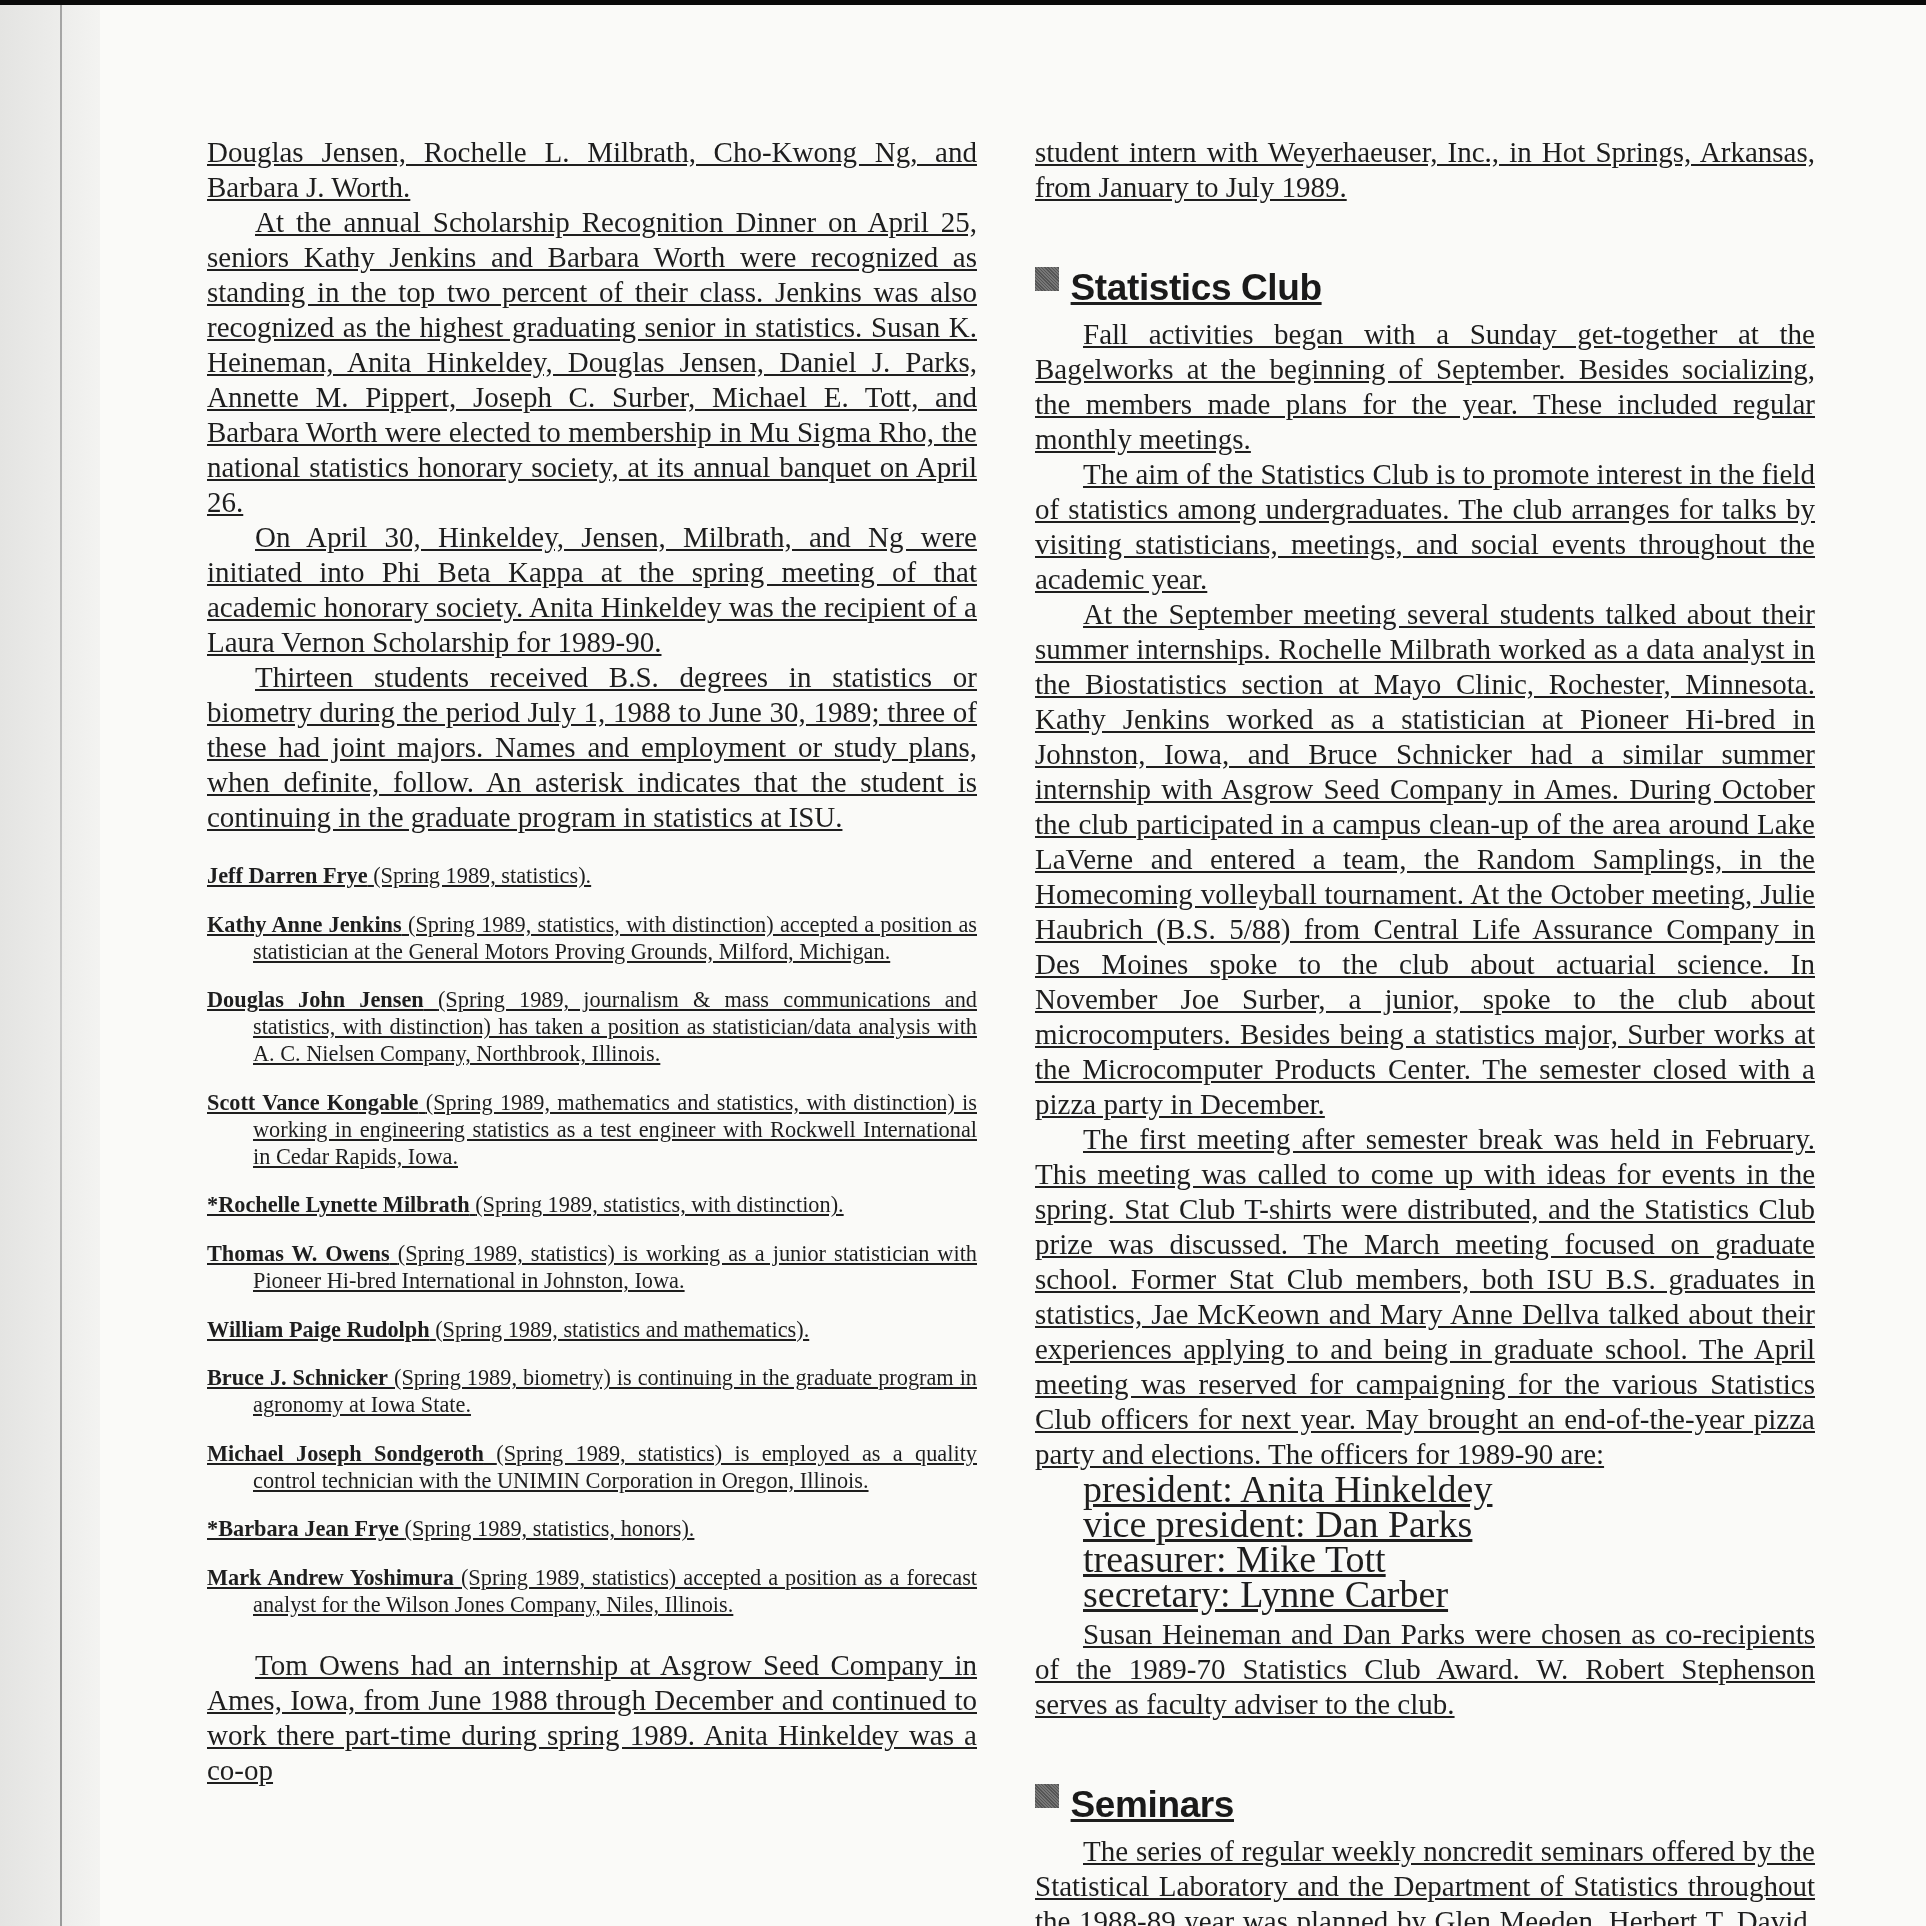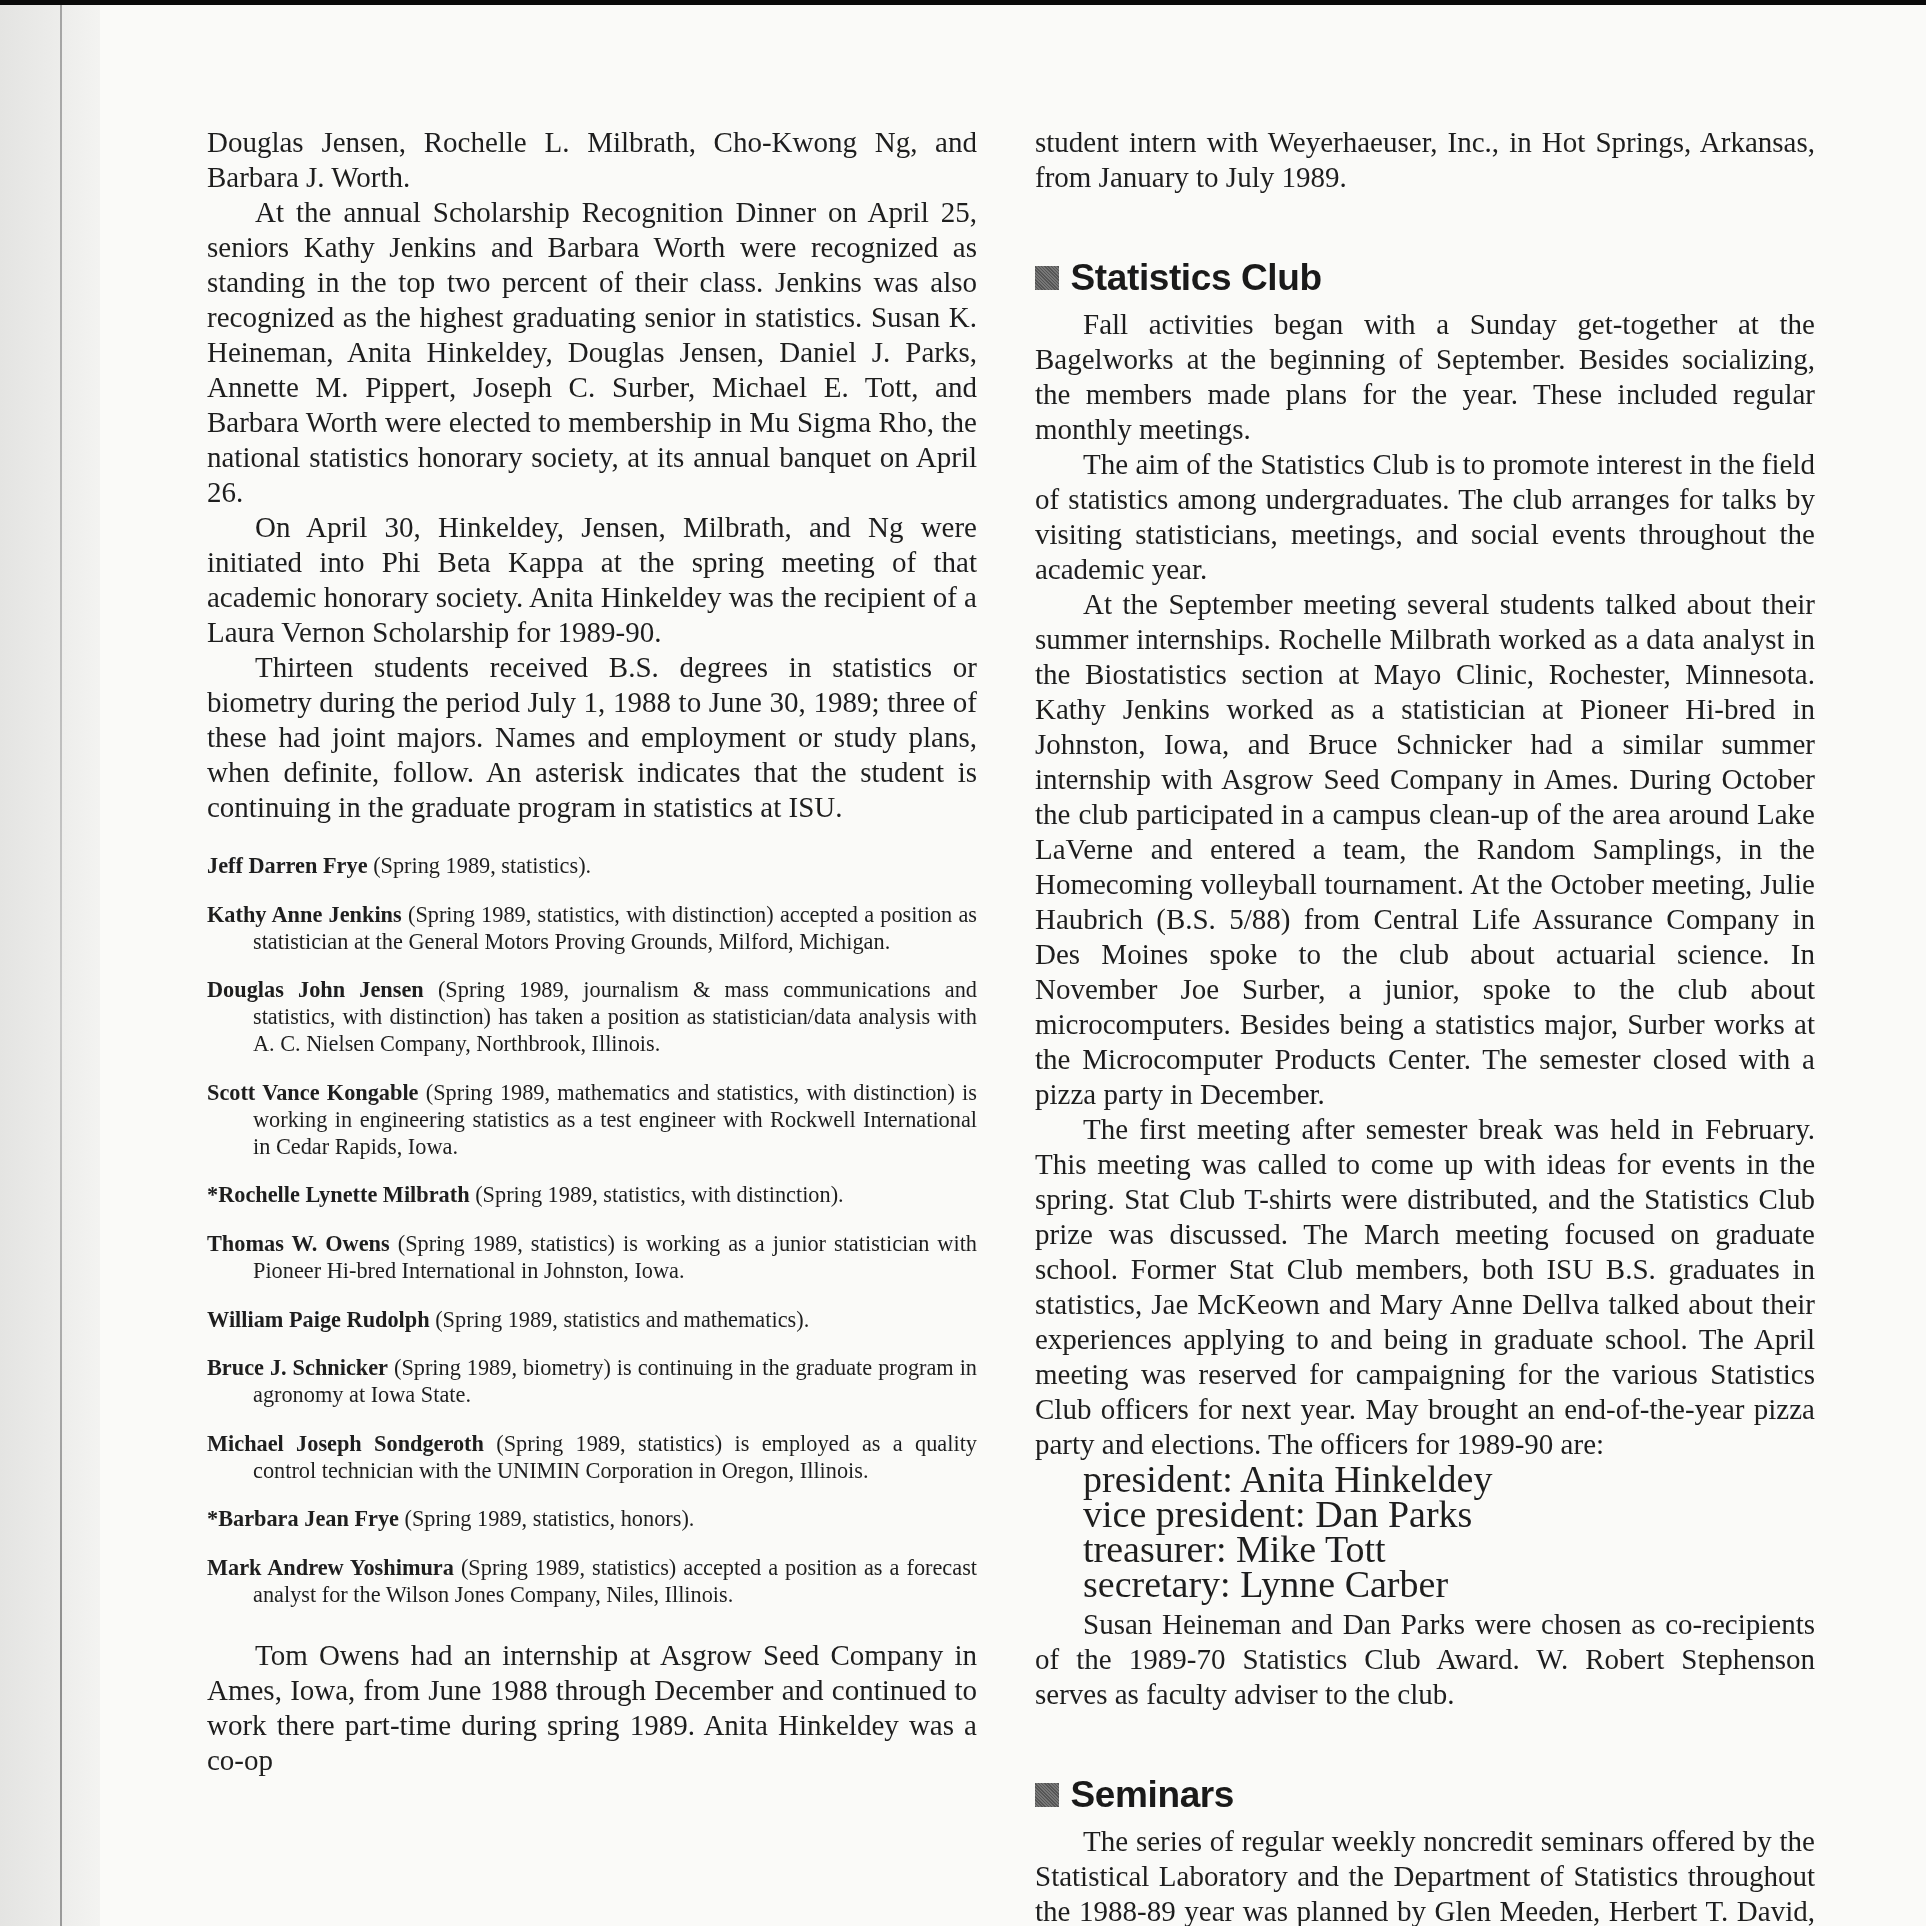--- a/index.html
+++ b/index.html
@@ -10,39 +10,39 @@
     color: #1e1e1e;
   }
   .top-border { position: absolute; left: 0; top: 0; width: 1965px; height: 5.4px; background: #0a0a0a; }
   .gutter {
     position: absolute; left: 0; top: 5.4px; width: 100px; height: 2537px;
     background: linear-gradient(90deg, #e4e4e2 0%, #ececea 55%, #f3f3f1 100%);
   }
   .gutter-line { position: absolute; left: 60px; top: 5.4px; width: 2.3px; height: 2537px; background: linear-gradient(180deg, #8c8c8c, #bdbdbd 40%, #6e6e6e 65%, #a8a8a8 100%); opacity: .75; }
   .page { position: absolute; left: 100px; top: 5.4px; width: 1860px; height: 2537px; background: #fafaf8; }
 
-  .col { position: absolute; top: 125px; width: 770px; }
+  .col { position: absolute; top: 135px; width: 770px; text-decoration: underline; }
   .col-left { left: 207px; }
   .col-right { left: 1035px; width: 780px; }
 
   .body-text {
     font-size: 29px; line-height: 35px; text-align: justify; margin: 0;
   }
   .body-text.indent { text-indent: 48px; }
 
   .entries { margin-top: 27px; }
   .entry {
     font-size: 22.3px; line-height: 27px; text-align: justify;
     padding-left: 46px; text-indent: -46px; margin: 0 0 21.6px 0;
   }
   .entry .name { font-weight: bold; }
   .after-entries { margin-top: 30px; }
 
   .section-heading {
-    display: flex; align-items: center; margin: 62px 0 7.7px 0;
+    display: flex; align-items: flex-start; margin: 62px 0 7.7px 0;
     font-family: "Liberation Sans", "DejaVu Sans", sans-serif;
     font-weight: bold; font-size: 37px; line-height: 42px; color: #1a1a1a;
     letter-spacing: -0.4px;
   }
   .section-heading .square {
     width: 24px; height: 24px; margin-right: 11.6px; flex: 0 0 auto;
     background: repeating-linear-gradient(45deg, #555 0 1.2px, #777 1.2px 2.3px);
   }
 
   .officers { margin: 0; padding: 0 0 0 48px; list-style: none; font-size: 38px; line-height: 35px; }

